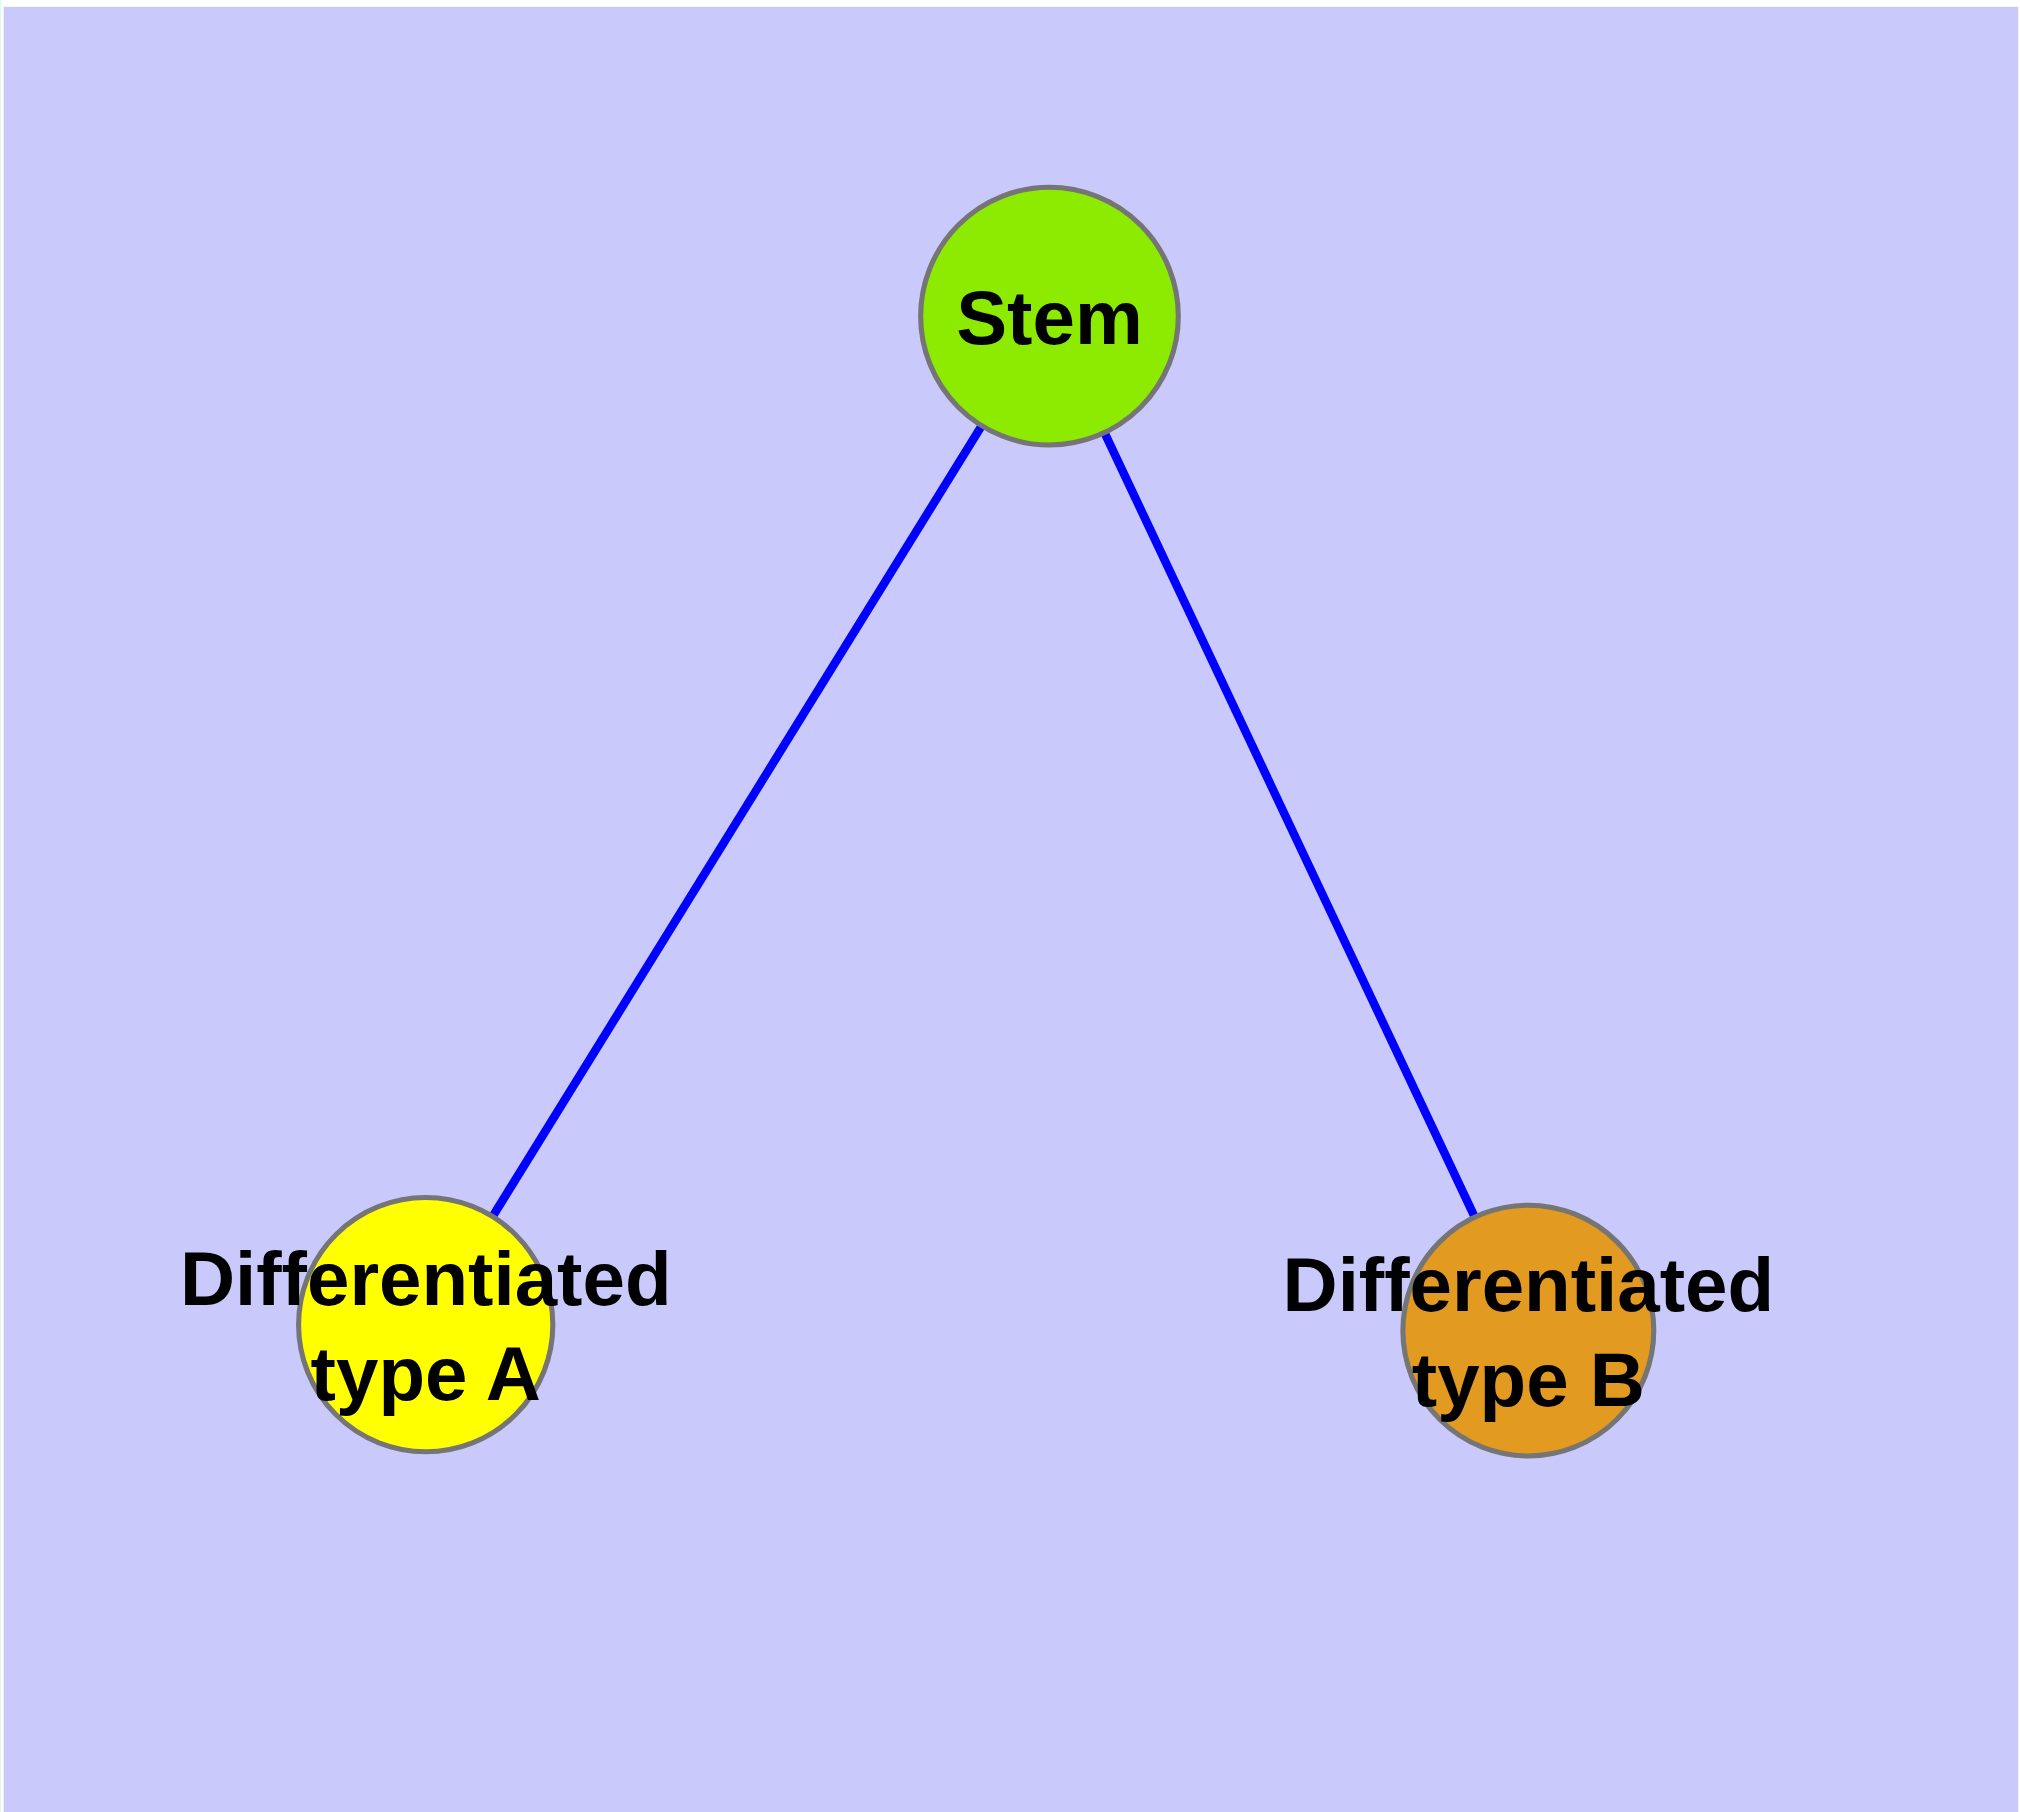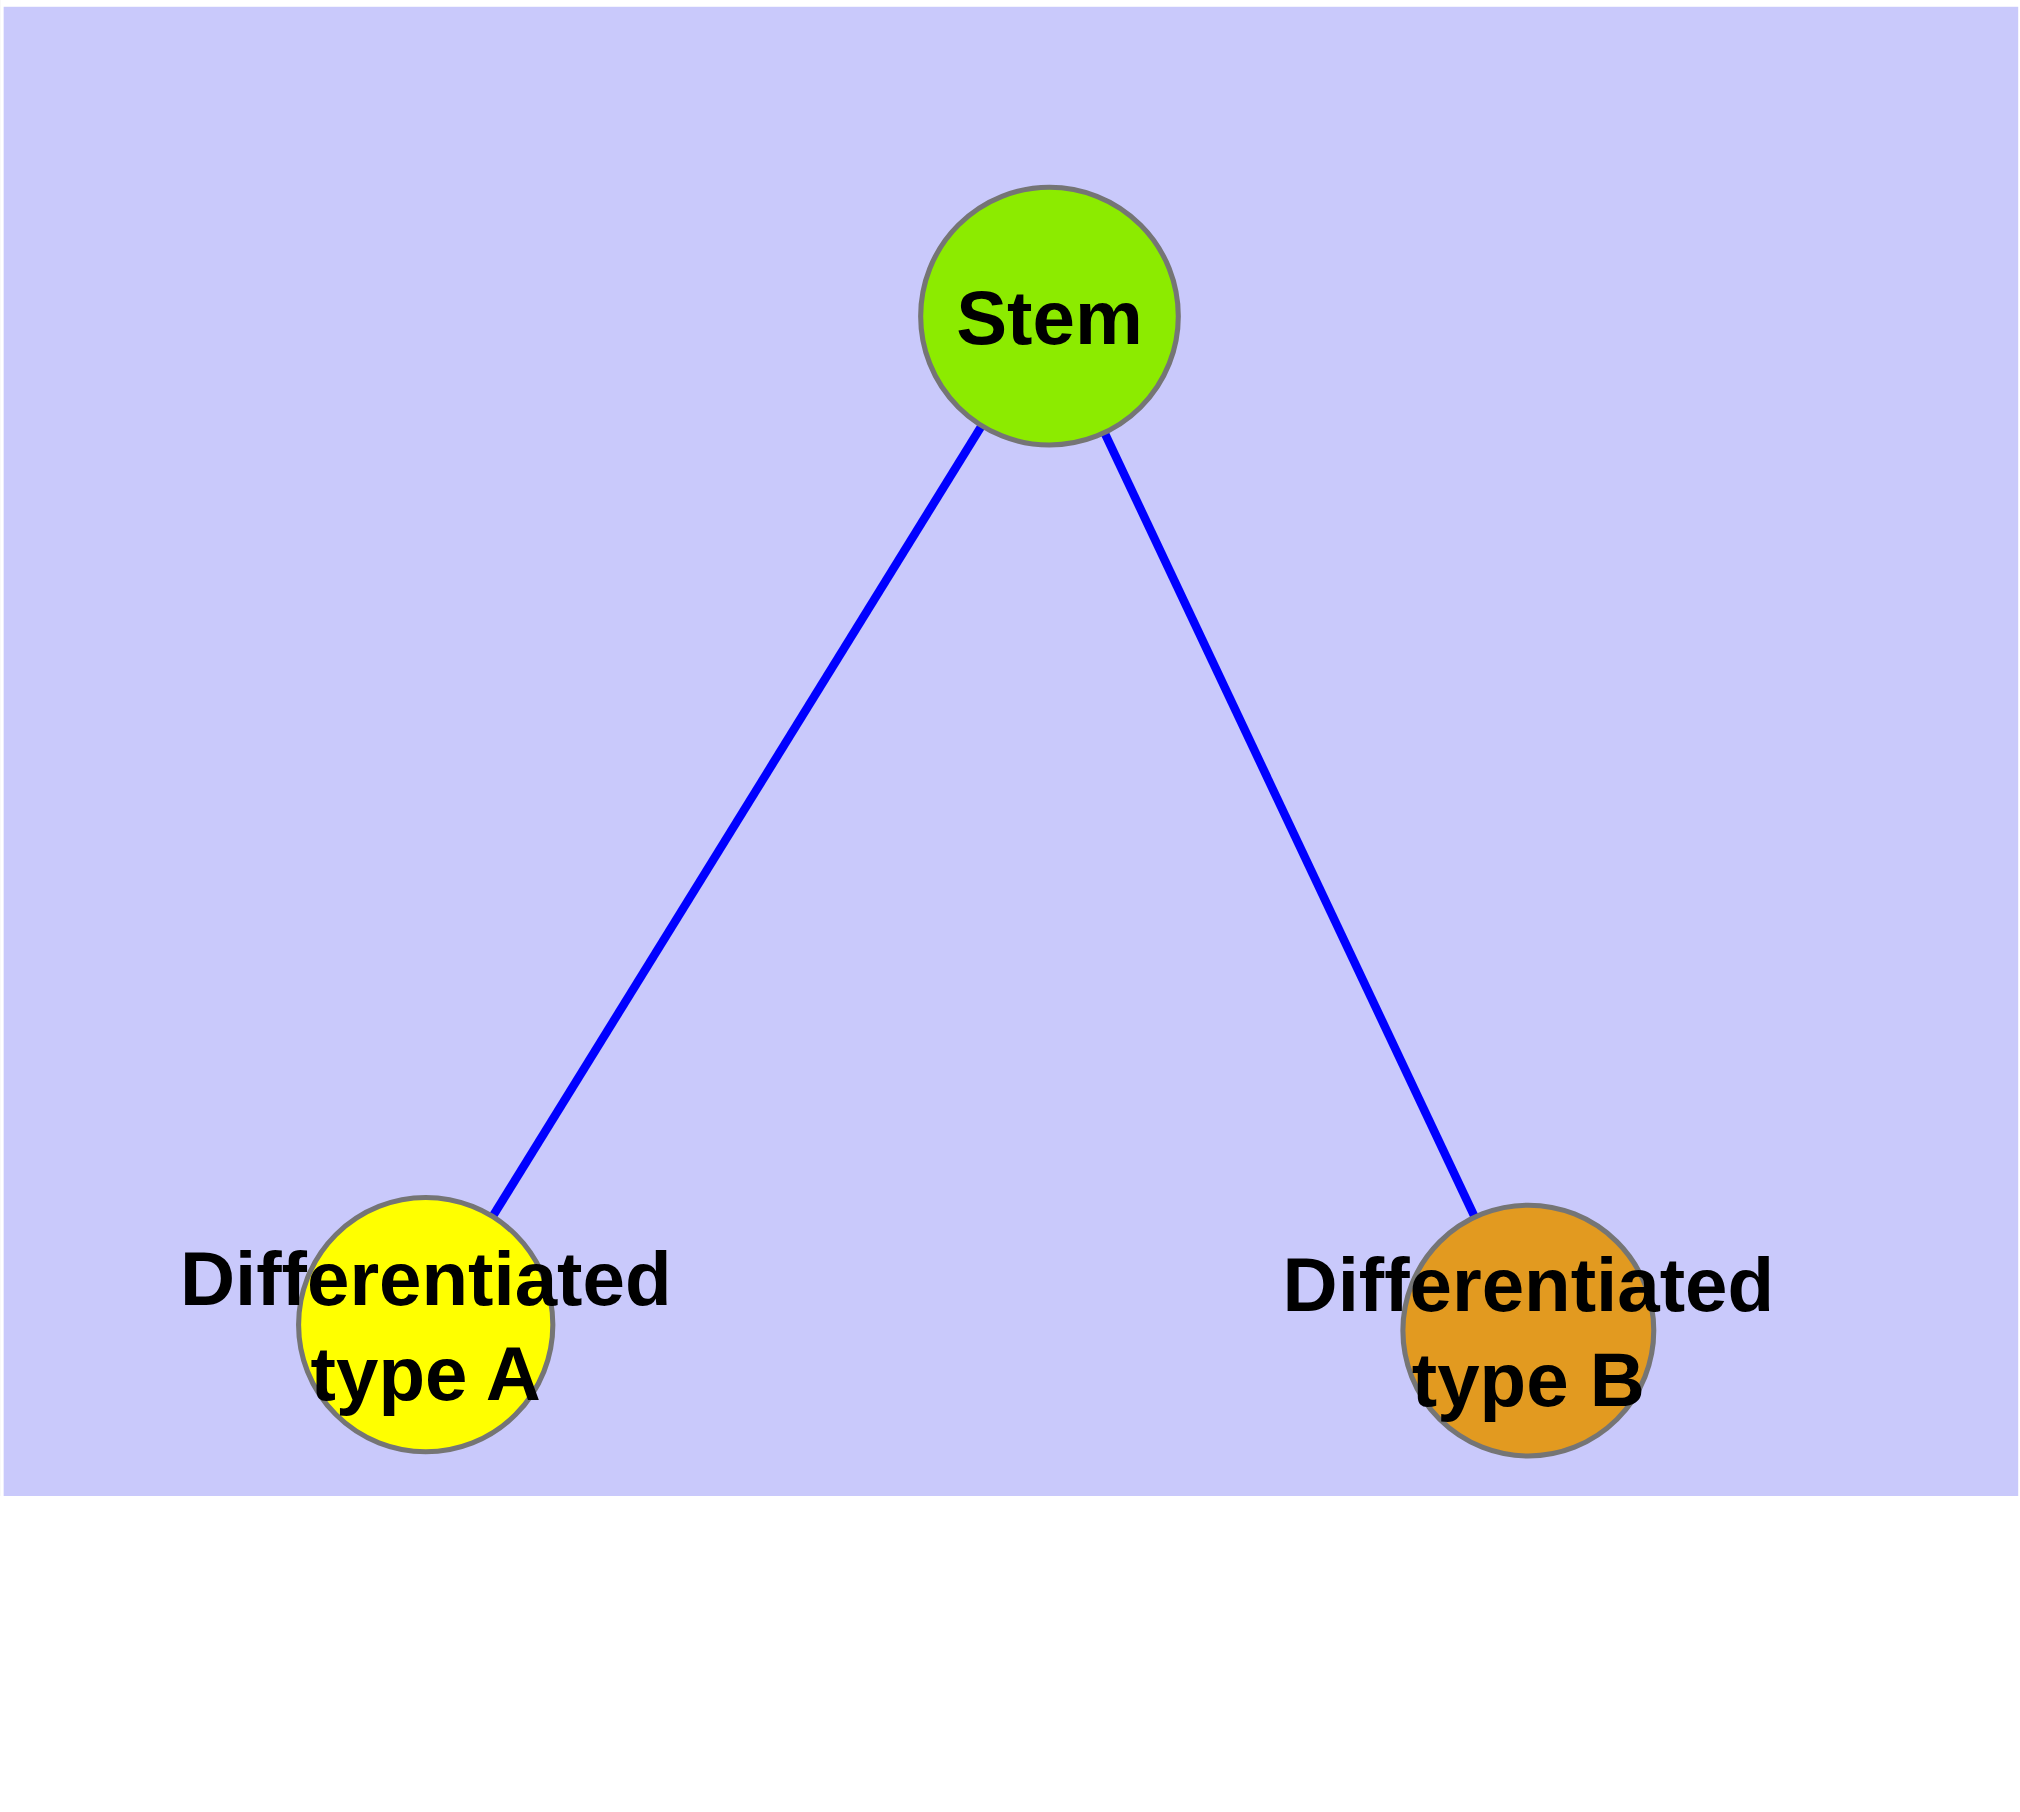--- a/index.html
+++ b/index.html
@@ -2,23 +2,23 @@
 <html style="font-size:13.6px"><head>
 <meta charset="utf-8">
 <style>
   html, body {
     margin: 0;
     padding: 0;
     background: #ffffff;
   }
   .figure-wrap {
     width: 2021px;
-    height: 1496px;
+    height: 1812px;
     position: relative;
-    background: #e5e5e5;
+    background: #5eead4;
   }
   svg.graph {
     display: block;
     width: 2021px;
     height: 1812px;
   }
   .node-label {
     font-family: "Liberation Sans", sans-serif;
     font-weight: bold;
     text-anchor: middle;

